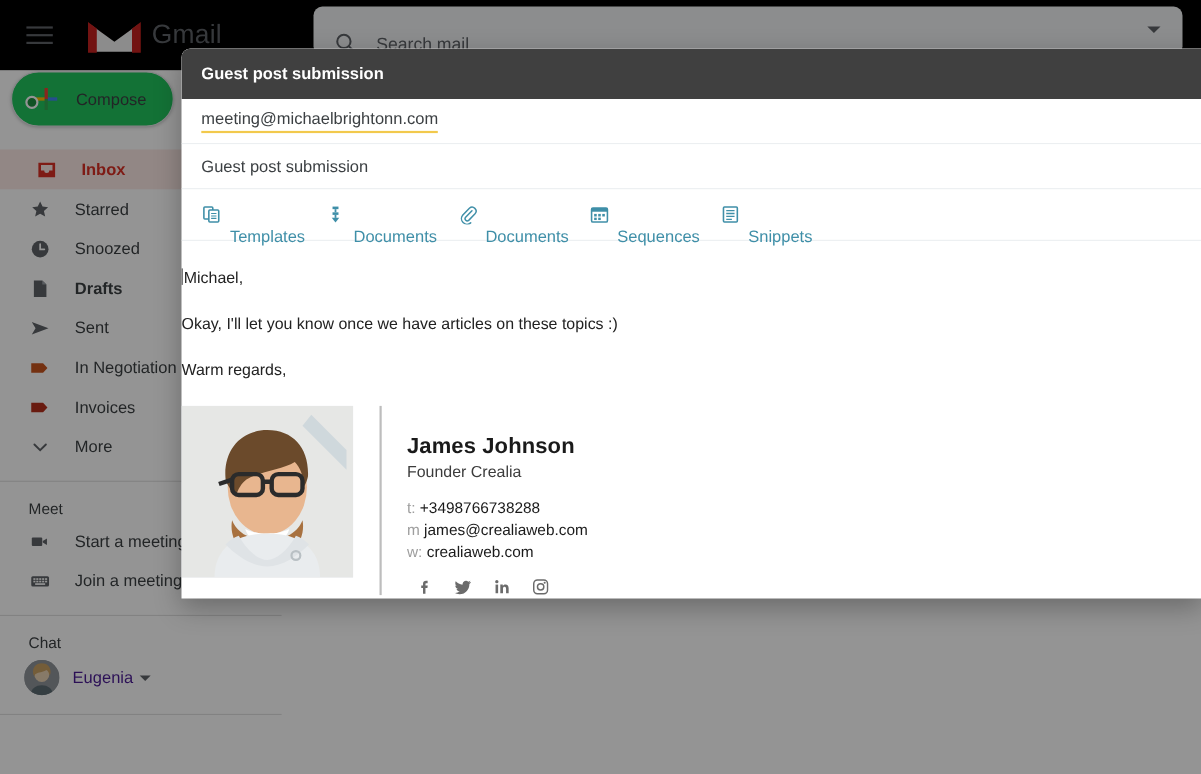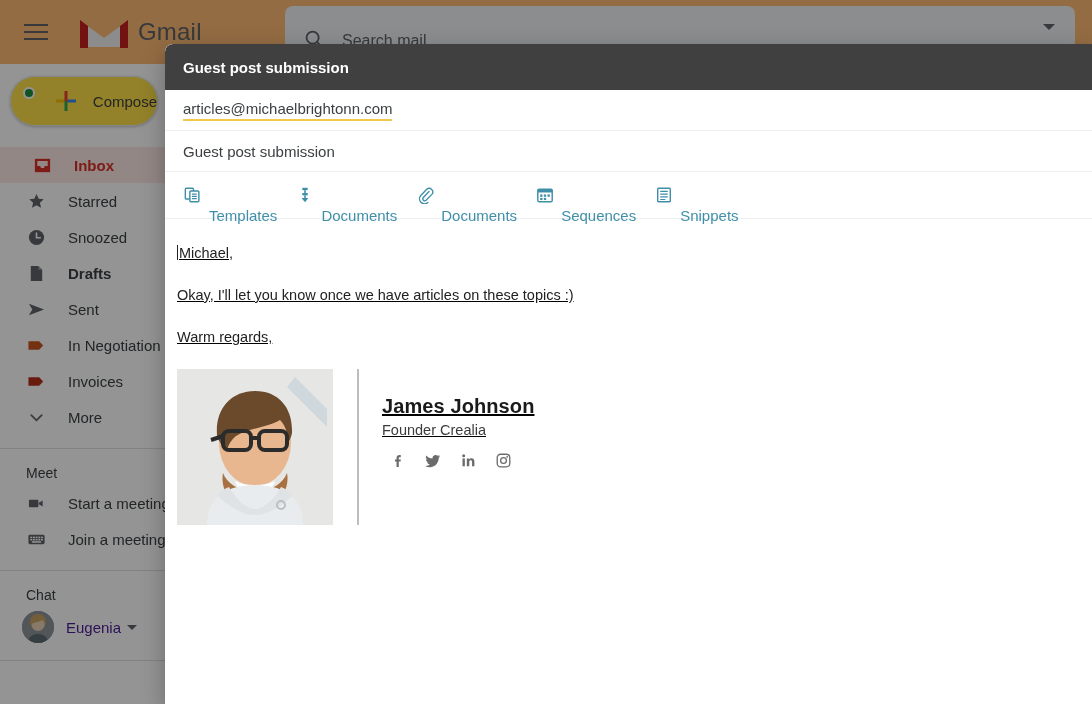--- a/index.html
+++ b/index.html
@@ -9,21 +9,21 @@
     background: #ffffff;
     overflow: hidden;
   }
   #root { position: relative; width: 1092px; height: 704px; }
 
   
   .gmail-app { position: absolute; inset: 0; background: #ffffff; }
 
   .gm-topbar {
     position: absolute; left: 0; top: 0; width: 1092px; height: 64px;
-    background: #fdba74; display: flex; align-items: center;
+    background: #000000; display: flex; align-items: center;
   }
   .hamburger { width: 24px; height: 18px; margin-left: 24px; position: relative; }
   .hamburger i { position: absolute; left: 0; width: 24px; height: 2px; background: #5f6368; display:block; }
   .hamburger i:nth-child(1) { top: 1px; }
   .hamburger i:nth-child(2) { top: 8px; }
   .hamburger i:nth-child(3) { top: 15px; }
 
   .gm-logo { display: flex; align-items: center; margin-left: 30px; }
   .gm-logo svg { display: block; }
   .gm-logo .wordmark {
@@ -39,24 +39,24 @@
   .gm-search .s-placeholder { margin-left: 17px; font-size: 16px; color: #5f6368; }
   .gm-search .s-caret {
     position: absolute; right: 20px; top: 18px;
     width: 0; height: 0; border-left: 6px solid transparent; border-right: 6px solid transparent;
     border-top: 6px solid #5f6368;
   }
 
   
   .gm-sidebar { position: absolute; left: 0; top: 64px; width: 256px; height: 640px; background: #fff; }
   .compose-btn {
-    margin: 12px 0 0 10px; width: 148px; height: 50px;
-    border-radius: 26px; background: #fde047; border: 1px solid #e4e6e8;
+    margin: 1px 0 0 10px; width: 148px; height: 50px;
+    border-radius: 26px; background: #22c55e; border: 1px solid #e4e6e8;
     box-shadow: 0 1px 3px rgba(60,64,67,.30);
-    display: flex; align-items: center; cursor: pointer; justify-content: flex-end;
+    display: flex; align-items: center; cursor: pointer;
   }
   .compose-btn .plus { margin-left: 17px; width: 28px; height: 28px; }
   .compose-btn .lbl { margin-left: 13px; font-size: 15px; color: #3c4043; }
 
   .nav-list { margin-top: 21px; }
   .nav-item {
     height: 36px; display: flex; align-items: center;
     border-top-right-radius: 18px; border-bottom-right-radius: 18px;
     padding-left: 26px; font-size: 15px; color: #3c4043; cursor: pointer;
     white-space: nowrap;
@@ -72,21 +72,21 @@
   .chat-avatar { position: relative; width: 32px; height: 32px; border-radius: 50%; overflow: hidden; background: #9aa0a6; }
   .chat-dot { position: absolute; left: 23px; top: 23px; width: 12px; height: 12px; border-radius: 50%; background: #1e8e3e; border: 2px solid #fff; }
   .chat-name { margin-left: 12px; font-size: 15px; color: #4c1d95; }
   .chat-caret { margin-left: 6px; width:0;height:0;border-left:5px solid transparent;border-right:5px solid transparent;border-top:5px solid #5f6368; }
 
   
   .dim-overlay { position: absolute; inset: 0; background: rgba(0,0,0,0.42); }
 
   
   .compose-win {
-    position: absolute; left: 165px; top: 44px; width: 927px; height: 660px;
+    position: absolute; left: 165px; top: 44px; width: 927px; height: 500px;
     background: #ffffff; box-shadow: 0 8px 24px rgba(0,0,0,.28);
     border-top-left-radius: 8px; overflow: hidden;
   }
   .compose-header {
     height: 46px; background: #404040; display: flex; align-items: center;
     padding-left: 18px; border-top-left-radius: 8px;
   }
   .compose-header .title { color: #ffffff; font-size: 15px; font-weight: bold; }
 
   .field-row { height: 41px; display: flex; align-items: center; padding: 0 18px; border-bottom: 1px solid #eceff1; }
@@ -96,21 +96,21 @@
   .field-row .subj-val { font-size: 15px; color: #3c4043; }
 
   .plugin-bar {
     height: 47px; display: flex; align-items: center; padding: 0 18px; gap: 0;
     border-bottom: 1px solid #eceff1;
   }
   .plugin-item { display: flex; align-items: center; margin-right: 18px; cursor: pointer; }
   .plugin-item .pi-ico { width: 19px; height: 19px; display:flex; align-items:center; justify-content:center; }
   .plugin-item .pi-lbl { margin-left: 7px; font-size: 15px; color: #3f8fa8; margin-top: 40px; }
 
-  .mail-body { padding: 24px 18px 0 12px; text-decoration: underline; }
+  .mail-body { padding: 24px 18px 0 0; }
   .body-line { font-size: 14.5px; color: #222; line-height: 21px; margin-bottom: 21px; position: relative; }
   .caret-bar {
     display: inline-block; width: 1px; height: 15px; background: #222;
     vertical-align: -2px; margin-right: 1px;
   }
 
   
   .signature { display: flex; margin-top: 9px; }
   .sig-photo {
     width: 156px; height: 156px; flex: 0 0 156px; overflow: hidden; background: #dfe3e6;
@@ -296,21 +296,21 @@
 
   <div class="dim-overlay"></div>
 
   <div class="compose-win">
 
     <div class="compose-header">
       <span class="title">Guest post submission</span>
     </div>
 
     <div class="field-row">
-      <span class="to-val">articles@michaelbrightonn.com</span>
+      <span class="to-val">meeting@michaelbrightonn.com</span>
     </div>
 
     <div class="field-row">
       <span class="subj-val">Guest post submission</span>
     </div>
 
     <div class="plugin-bar">
       <div class="plugin-item">
         <span class="pi-ico">
           <svg width="18" height="18" viewBox="0 0 20 20">
@@ -401,20 +401,34 @@
             </g>
             <path d="M30 156c0-26 18-40 48-40s48 14 48 40z" fill="#e9ecee"></path>
             <path d="M52 118c8 14 18 22 26 22s18-8 26-22c8 3 12 8 12 8-10 10-24 20-38 20s-28-10-38-20c0 0 4-5 12-8z" fill="#dfe3e6"></path>
             <circle cx="104" cy="136" r="4" fill="none" stroke="#b9c0c4" stroke-width="2"></circle>
           </svg>
         </div>
         <div class="sig-divider"></div>
         <div class="sig-text">
           <div class="sig-name">James Johnson</div>
           <div class="sig-role">Founder Crealia</div>
+          <div class="sig-contacts">
+            <div>
+              <span class="pfx">t:</span>
+              <span>+3498766738288</span>
+            </div>
+            <div>
+              <span class="pfx">m</span>
+              <span>james@crealiaweb.com</span>
+            </div>
+            <div>
+              <span class="pfx">w:</span>
+              <span>crealiaweb.com</span>
+            </div>
+          </div>
           <div class="sig-social">
             <span class="so">
               <svg width="15" height="15" viewBox="0 0 16 16">
                   <path d="M10.4 2.2H8.9c-1.8 0-3 1.2-3 3v1.6H4.2v2.3h1.7v5.7h2.4V9.1h1.9l.3-2.3H8.3V5.6c0-.6.2-1 1-1h1.1z" fill="#6b6b6b"></path>
                 </svg>
             </span>
             <span class="so">
               <svg width="16" height="15" viewBox="0 0 18 16">
                   <path d="M17 3.1c-.6.3-1.3.5-2 .6.7-.4 1.2-1.1 1.5-1.9-.7.4-1.4.7-2.2.9A3.5 3.5 0 0 0 8.4 5c0 .3 0 .6.1.8C5.6 5.7 3.1 4.4 1.5 2.4c-.3.5-.5 1.1-.5 1.8 0 1.2.6 2.3 1.6 2.9-.6 0-1.1-.2-1.6-.4 0 1.7 1.2 3.1 2.8 3.4-.3.1-.6.1-.9.1-.2 0-.4 0-.6-.1.4 1.4 1.7 2.4 3.3 2.4A7.1 7.1 0 0 1 0 14.1 10 10 0 0 0 5.4 15.6c6.5 0 10-5.4 10-10v-.5c.7-.5 1.2-1.1 1.6-1.9z" fill="#6b6b6b"></path>
                 </svg>

